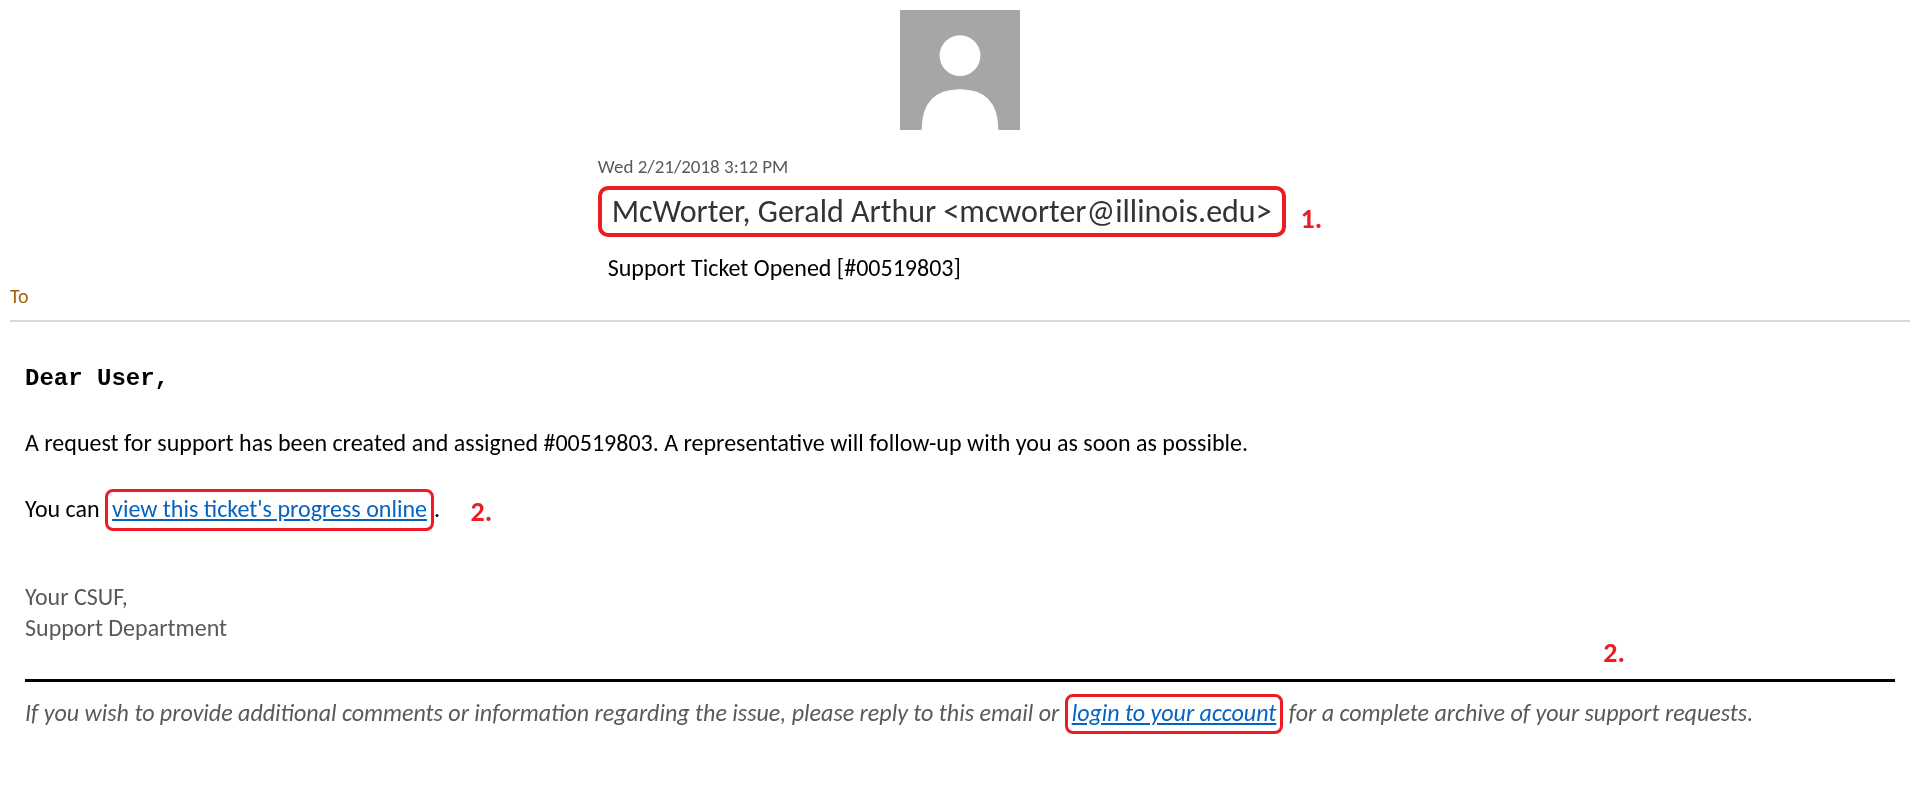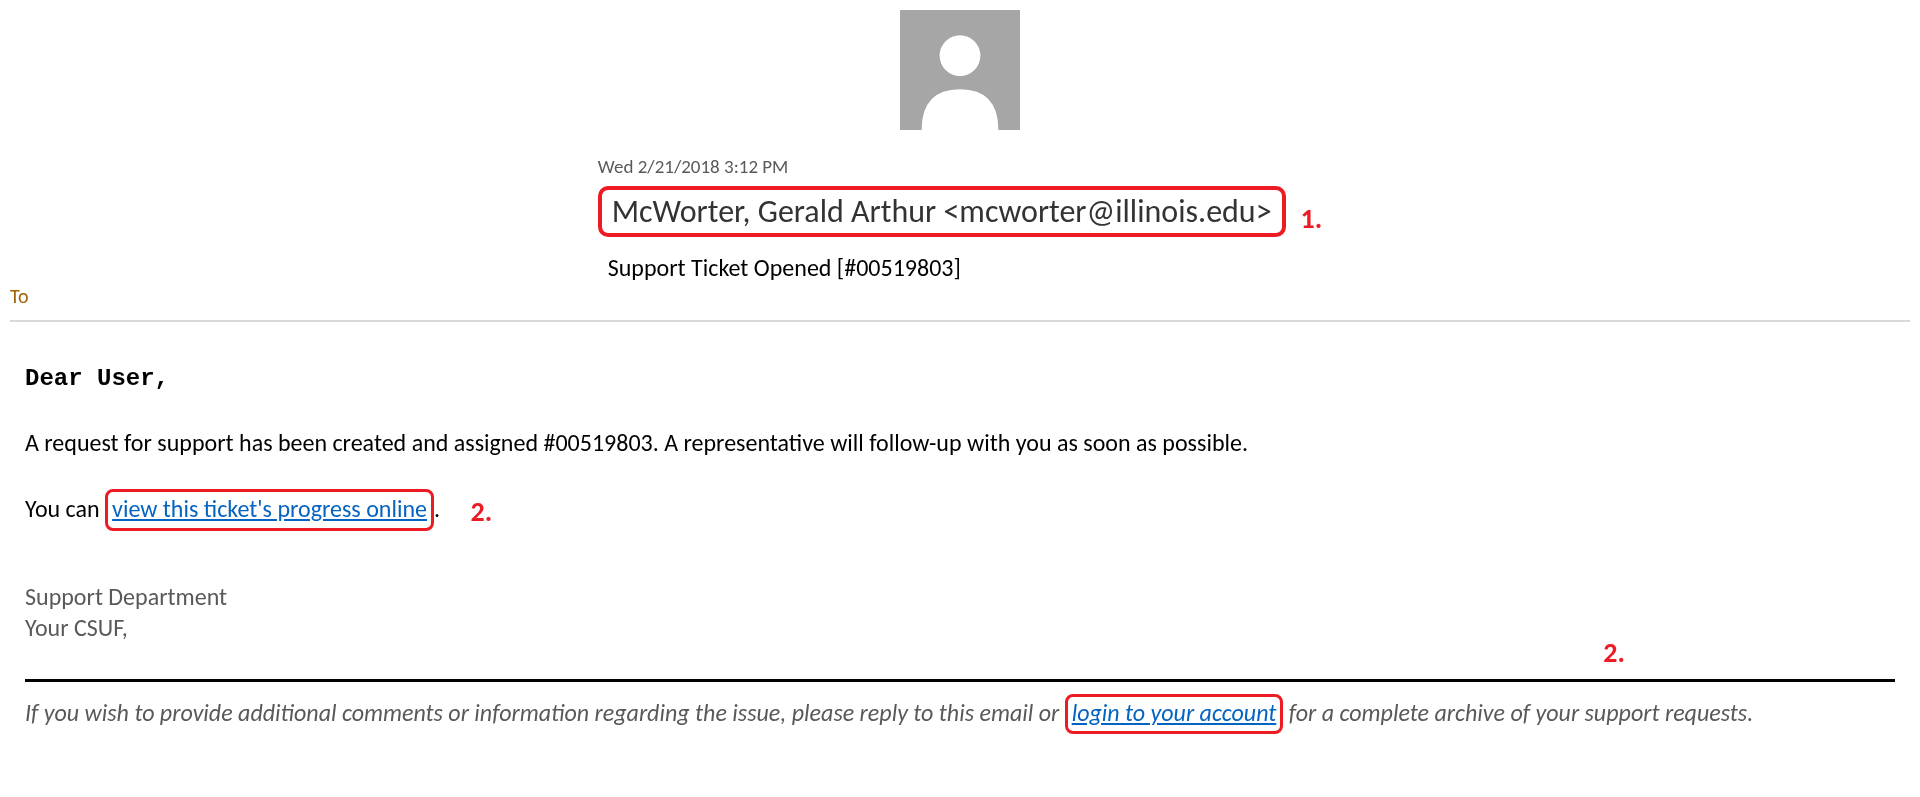--- a/index.html
+++ b/index.html
@@ -192,22 +192,22 @@
     <div class="greeting">Dear User,</div>
 
     <div class="para-1">A request for support has been created and assigned #00519803. A representative will follow-up with you as soon as possible.</div>
 
     <div class="para-2">
       <span>You can </span><span class="link-box"><a href="#" class="link">view this ticket's progress online</a></span><span>.</span>
       <span class="callout-2">2.</span>
     </div>
 
     <div class="signature">
+      <div>Your CSUF,</div>
       <div>Support Department</div>
-      <div>Your CSUF,</div>
     </div>
 
     <div class="callout-2b-wrapper">
       <span class="callout-2b">2.</span>
     </div>
 
     <hr class="thick-divider">
 
     <div class="footer-text">
       <span>If you wish to provide additional comments or information regarding the issue, please reply to this email or </span><span class="footer-link-box"><a href="#" class="footer-link">login to your account</a></span><span> for a complete archive of your support requests.</span>

